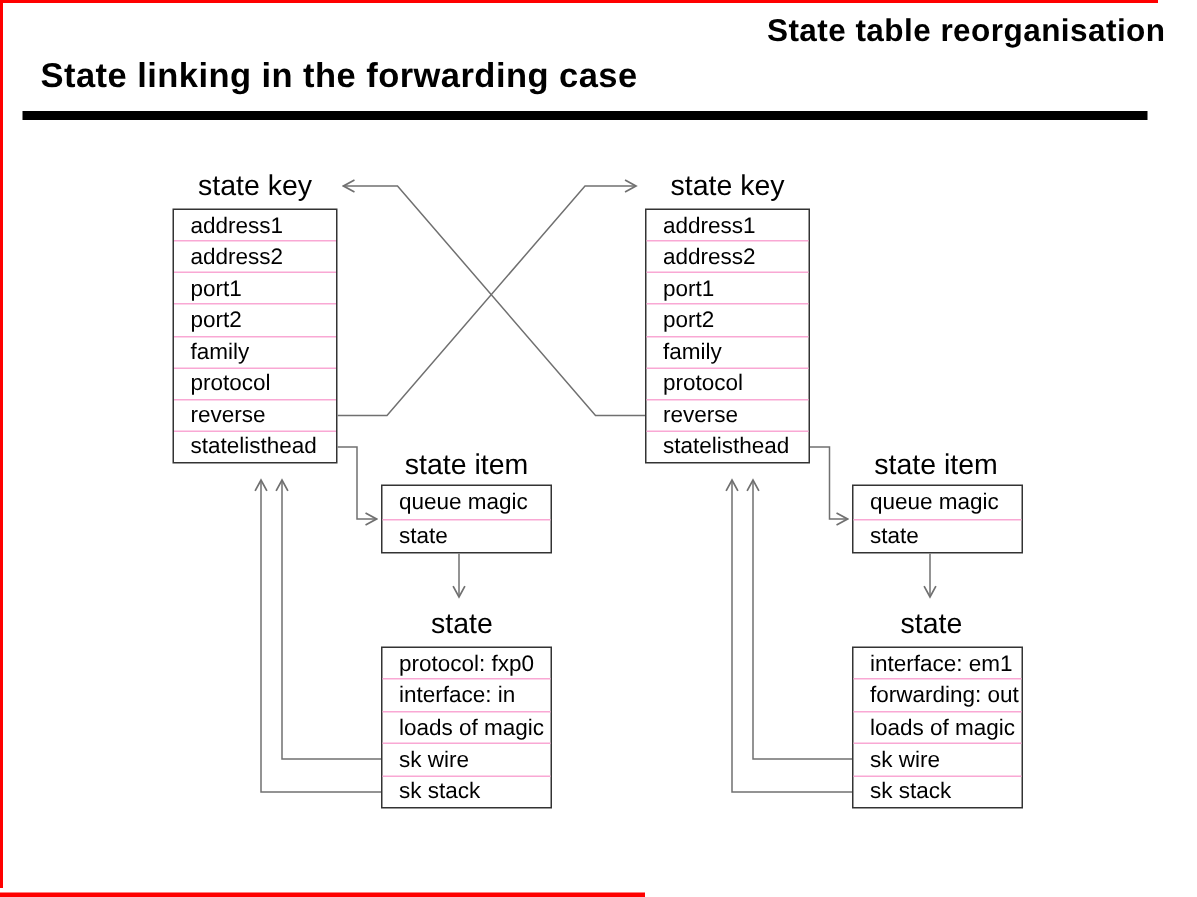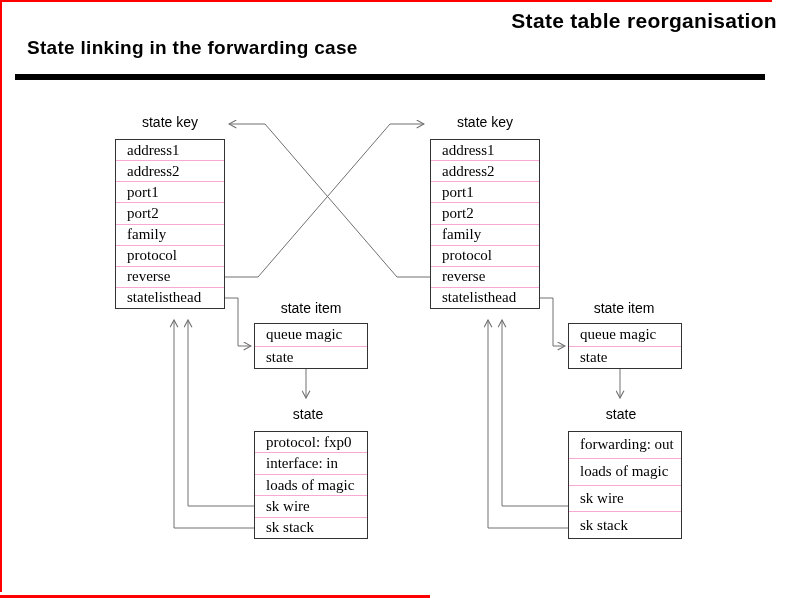--- a/index.html
+++ b/index.html
@@ -11,37 +11,37 @@
   .red-left   { left:0; top:0; width:2px; height:592px; }
   .red-top    { left:0; top:0; width:772px; height:2px; }
   .red-bottom { left:0; top:595px; width:430px; height:3px; }
 
   .corner-title {
     position:absolute; top:9px; right:21px;
     font-size:21px; font-weight:bold; letter-spacing:0.3px; white-space:nowrap;
   }
   .main-title {
     position:absolute; left:27px; top:37px;
-    font-size:19px; font-weight:bold; letter-spacing:0.3px; white-space:nowrap;
+    font-size:23px; font-weight:bold; letter-spacing:0.3px; white-space:nowrap;
   }
   .title-rule { position:absolute; left:15px; top:74px; width:750px; height:6px; background:#000; }
 
   .box {
     position:absolute; border:1px solid #333; background:#fff;
     display:flex; flex-direction:column; box-sizing:border-box;
   }
   .box .row {
     flex:1; display:flex; align-items:center;
-    padding-left:11px; font-size:15px; white-space:nowrap; overflow:hidden;font-family:Liberation Serif, serif;
+    padding-left:11px; font-size:15px; white-space:nowrap; overflow:hidden;
   }
   .box .row + .row { border-top:1px solid #f9a8d4; }
 
   .tbl-label {
     position:absolute; transform:translateX(-50%);
-    font-size:14px; white-space:nowrap;
+    font-size:19px; white-space:nowrap;
   }
 
   .wires { position:absolute; left:0; top:0; pointer-events:none; }
 </style>
 </head>
 <body>
 
 <div class="slide">
 
   <div class="redline red-left"></div>
@@ -110,19 +110,20 @@
   <div class="box" style="left:254px; top:431px; width:114px; height:108px;">
     <div class="row">protocol: fxp0</div>
     <div class="row">interface: in</div>
     <div class="row">loads of magic</div>
     <div class="row">sk wire</div>
     <div class="row">sk stack</div>
   </div>
 
   <div class="tbl-label" style="left:621px; top:406px;">state</div>
   <div class="box" style="left:568px; top:431px; width:114px; height:108px;">
+    <div class="row">interface: em1</div>
     <div class="row">forwarding: out</div>
     <div class="row">loads of magic</div>
     <div class="row">sk wire</div>
     <div class="row">sk stack</div>
   </div>
 
 </div>
 
 </body></html>

